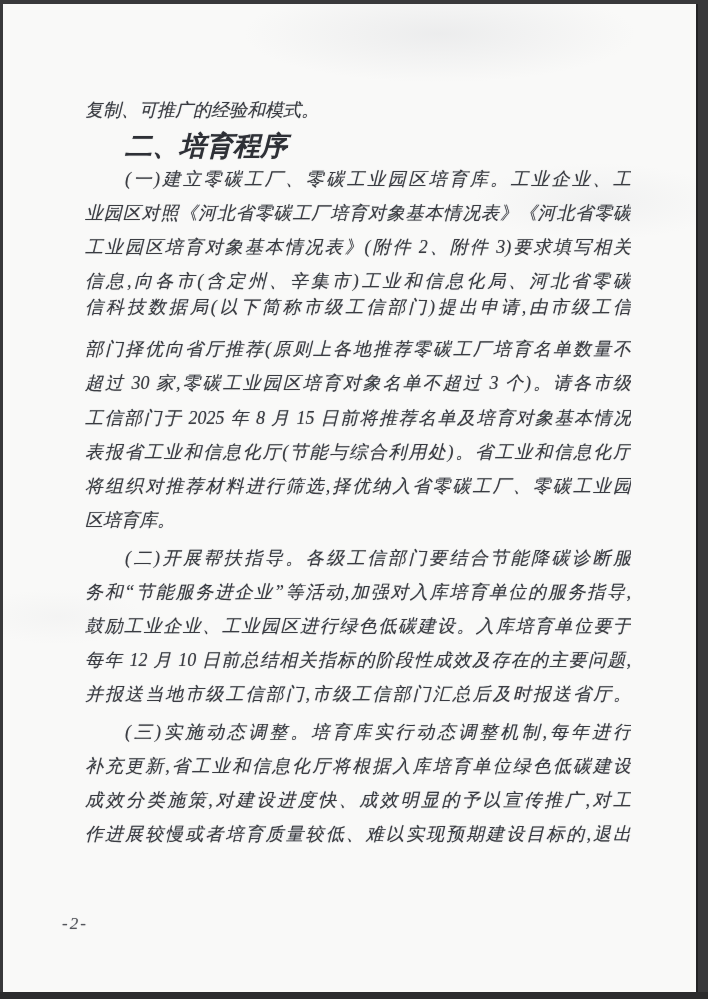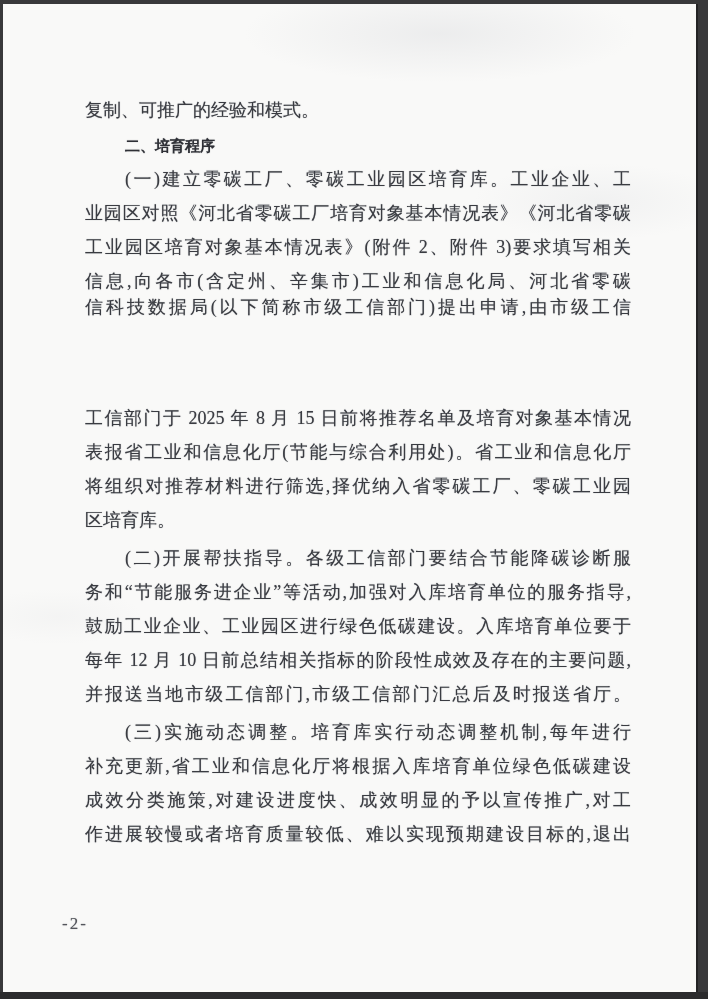--- a/index.html
+++ b/index.html
@@ -8,20 +8,21 @@
     width: 708px;
     height: 999px;
     overflow: hidden;
     background: #39393b;
     font-family: "Liberation Serif", "DejaVu Serif", serif;
   }
   .stage {
     position: relative;
     width: 708px;
     height: 999px;
+    font-style: italic;
   }
   .border-bottom-bar {
     position: absolute;
     left: 0; top: 992px;
     width: 708px; height: 7px;
     background: #2b2b2d;
   }
   .page {
     position: absolute;
     left: 3px; top: 4px;
@@ -53,21 +54,21 @@
   .line.short  { text-align-last: left; }
   .section-heading {
     position: absolute;
     left: 82px;
     top: 126px;
     height: 34px;
     line-height: 32px;
     text-indent: 40px;
     font-family: "Liberation Sans", "DejaVu Sans", sans-serif;
     font-weight: bold;
-    font-size: 15px;
+    font-size: 27px;
     color: #2e3036;
     text-shadow: 0 0 1px rgba(60,62,70,0.5);
     white-space: nowrap;
   }
   .page-number {
     position: absolute;
     left: 59px;
     top: 910px;
     font-size: 17px;
     letter-spacing: 2px;
@@ -83,20 +84,22 @@
 
     <div class="line short" style="top:91px">复制、可推广的经验和模式。</div>
 
     <div class="section-heading">二、培育程序</div>
 
     <div class="line indent" style="top:160px">(一)建立零碳工厂、零碳工业园区培育库。工业企业、工</div>
     <div class="line" style="top:194px">业园区对照《河北省零碳工厂培育对象基本情况表》《河北省零碳</div>
     <div class="line" style="top:228px">工业园区培育对象基本情况表》(附件 2、附件 3)要求填写相关</div>
     <div class="line" style="top:262px">信息,向各市(含定州、辛集市)工业和信息化局、河北省零碳</div>
     <div class="line" style="top:288px">信科技数据局(以下简称市级工信部门)提出申请,由市级工信</div>
+    <div class="line" style="top:330px">部门择优向省厅推荐(原则上各地推荐零碳工厂培育名单数量不</div>
+    <div class="line" style="top:364px">超过 30 家,零碳工业园区培育对象名单不超过 3 个)。请各市级</div>
     <div class="line" style="top:399px">工信部门于 2025 年 8 月 15 日前将推荐名单及培育对象基本情况</div>
     <div class="line" style="top:433px">表报省工业和信息化厅(节能与综合利用处)。省工业和信息化厅</div>
     <div class="line" style="top:467px">将组织对推荐材料进行筛选,择优纳入省零碳工厂、零碳工业园</div>
     <div class="line short" style="top:501px">区培育库。</div>
 
     <div class="line indent" style="top:539px">(二)开展帮扶指导。各级工信部门要结合节能降碳诊断服</div>
     <div class="line" style="top:573px">务和“节能服务进企业”等活动,加强对入库培育单位的服务指导,</div>
     <div class="line" style="top:607px">鼓励工业企业、工业园区进行绿色低碳建设。入库培育单位要于</div>
     <div class="line" style="top:641px">每年 12 月 10 日前总结相关指标的阶段性成效及存在的主要问题,</div>
     <div class="line indent" style="top:713px">(三)实施动态调整。培育库实行动态调整机制,每年进行</div>

